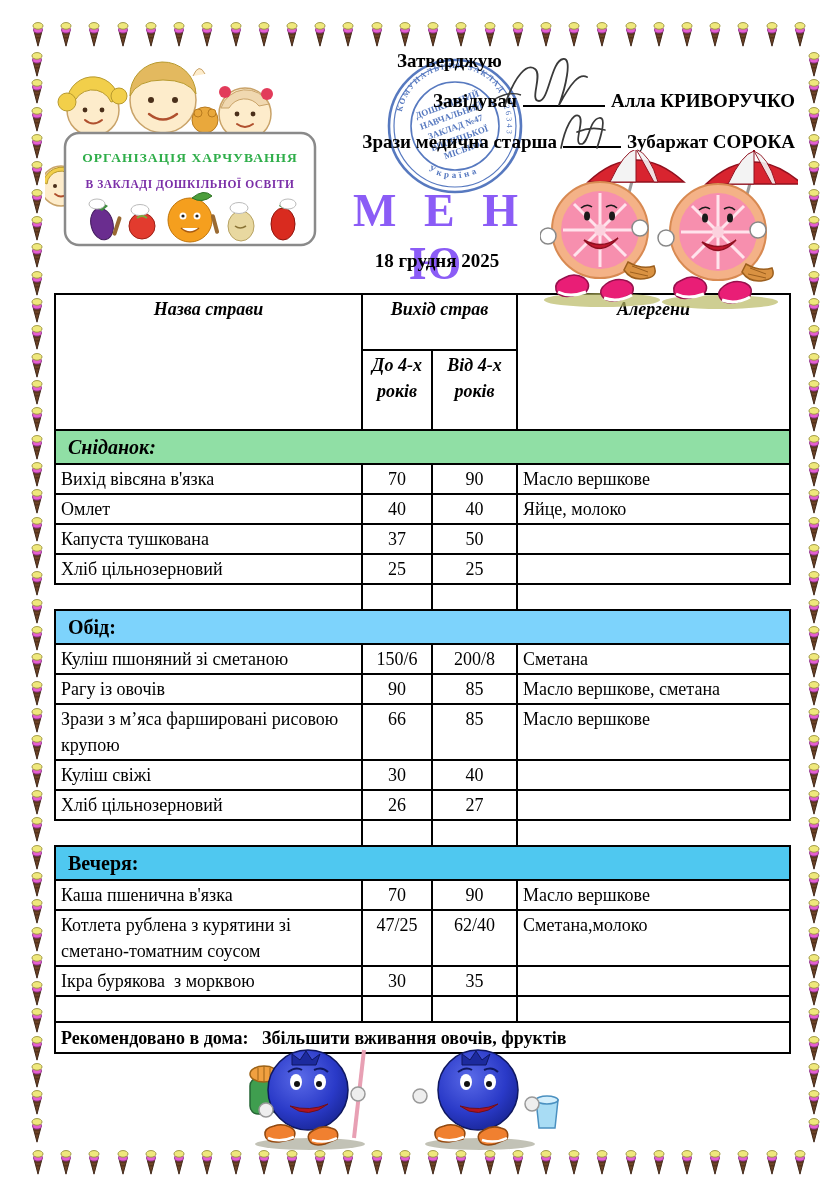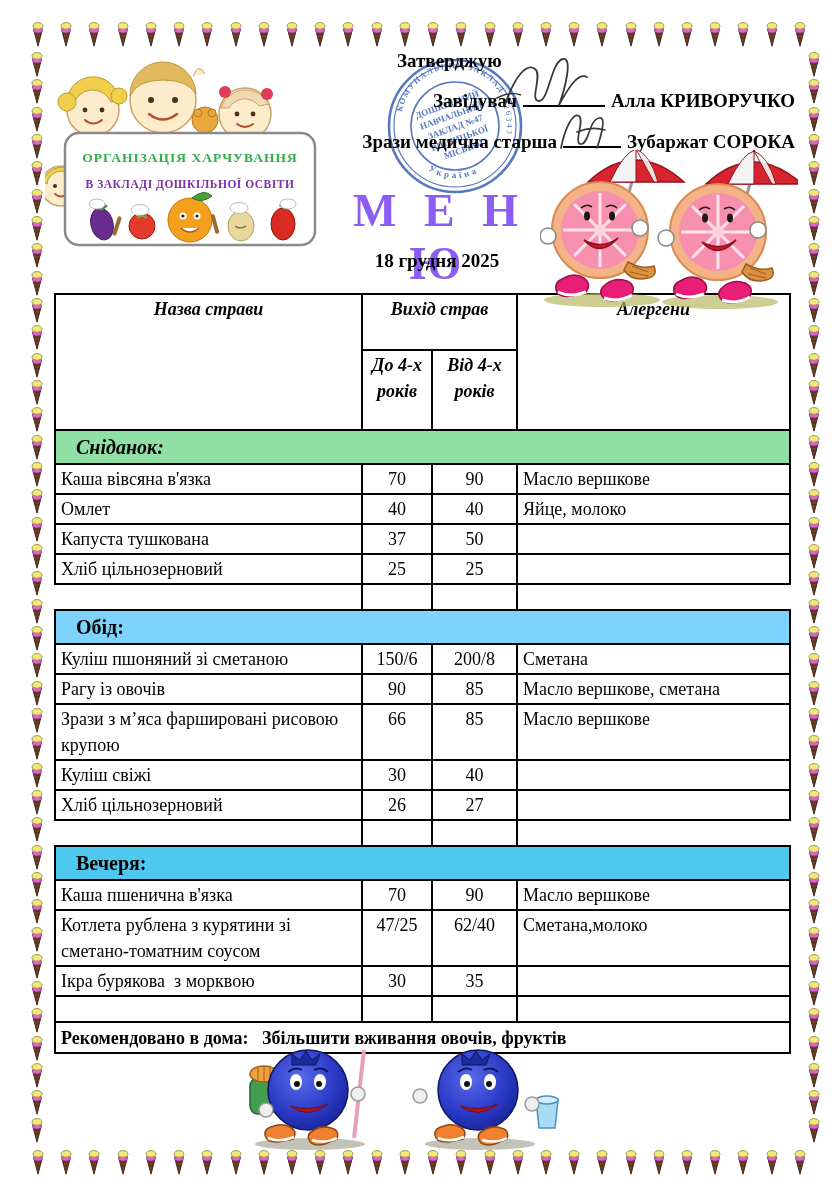--- a/index.html
+++ b/index.html
@@ -38,21 +38,21 @@
 
   
   table.menu{position:absolute;left:54px;top:293px;width:735px;border-collapse:collapse;
              table-layout:fixed;z-index:2;}
   table.menu td{border:2px solid #000;font-size:18px;line-height:26px;
                 padding:1px 5px;vertical-align:top;white-space:pre-wrap;overflow:hidden;}
   td.th{font-weight:bold;font-style:italic;text-align:center;vertical-align:middle;}
   td.th-dish{vertical-align:top;padding-top:8px;}
   tr.hr1 td{height:52px;}
   tr.hr2 td{height:76px;}
-  tr.bar td{height:30px;font-size:20px;font-weight:bold;vertical-align:middle;padding-left:20px;}
+  tr.bar td{height:30px;font-size:20px;font-weight:bold;vertical-align:middle;padding-left:12px;}
   tr.bar.italic td{font-style:italic;}
   tr.r td{height:26px;}
   td.num{text-align:center;}
   tr.gap td{border:none;height:22px;}
   tr.gap td.gm1{border-left:2px solid #000;border-right:2px solid #000;}
   tr.gap td.gm2{border-right:2px solid #000;}
   tr.empty td{height:22px;}
   tr.foot td{height:27px;font-weight:bold;vertical-align:middle;}
 
   .berries{position:absolute;left:248px;top:1038px;width:330px;height:115px;z-index:2;}
@@ -1057,21 +1057,21 @@
       </tr>
       <tr class="hr2">
         <td class="th">До 4-х років</td>
         <td class="th">Від 4-х років</td>
       </tr>
 
       <tr class="bar italic">
         <td colspan="4" style="background-color: rgb(144, 223, 165);">Сніданок:</td>
       </tr>
       <tr class="r">
-        <td>Каша вівсяна в'язка</td>
+        <td>Вихід вівсяна в'язка</td>
         <td class="num">70</td>
         <td class="num">90</td>
         <td>Масло вершкове</td>
       </tr>
       <tr class="r">
         <td>Омлет</td>
         <td class="num">40</td>
         <td class="num">40</td>
         <td>Яйце, молоко</td>
       </tr>

